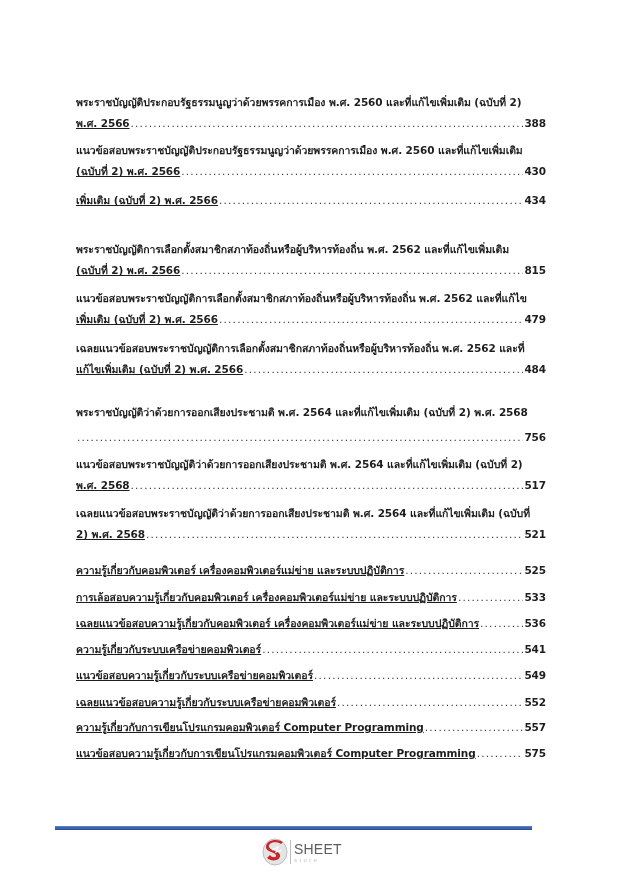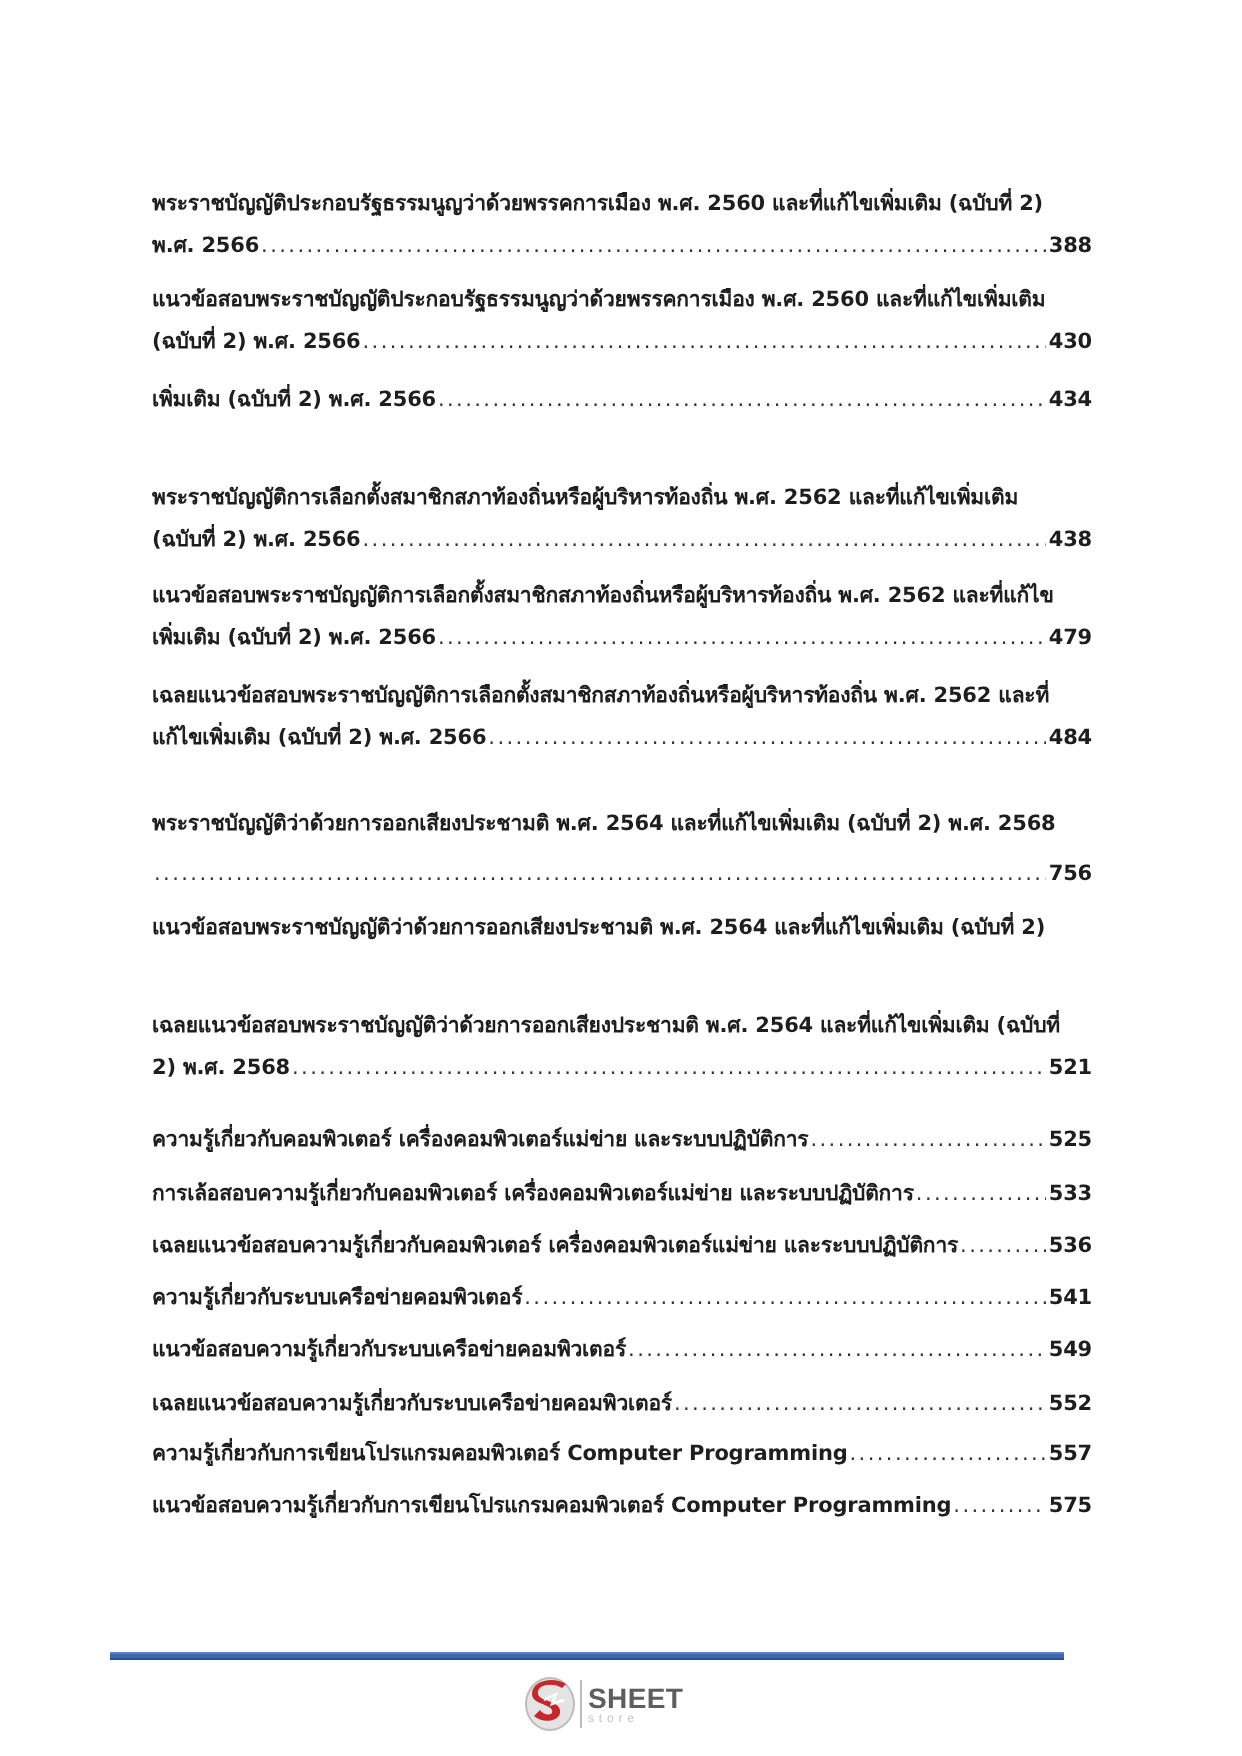--- a/index.html
+++ b/index.html
@@ -45,20 +45,21 @@
     }
     .entry .lead-line {
       display: flex;
       align-items: baseline;
       white-space: nowrap;
       overflow: hidden;
       height: 21px;
     }
     .entry .lead-text {
       flex: 0 0 auto;
+      text-decoration: underline;
     }
     .entry .dots {
       flex: 1 1 auto;
       overflow: hidden;
       white-space: nowrap;
       font-weight: normal;
       letter-spacing: 1.2px;
       margin: 0 1px;
       color: #333;
     }
@@ -101,21 +102,21 @@
       background: #bdbdbd;
       margin: 0 3px 0 2px;
     }
     .logo-text {
       display: flex;
       flex-direction: column;
       line-height: 1;
     }
     .logo-word {
       font-family: "Liberation Sans", sans-serif;
-      font-weight: bold;
+      font-weight: normal;
       font-size: 14px;
       color: #5e5e5e;
       letter-spacing: 0.2px;
     }
     .logo-sub {
       font-family: "Liberation Sans", sans-serif;
       font-size: 6px;
       color: #c4c4c4;
       letter-spacing: 2.4px;
       margin-top: 1px;
@@ -152,21 +153,21 @@
         <span class="dots"></span>
         <span class="page-num">434</span>
       </span>
     </div>
 
     <div class="entry" style="top:224px">
       <span class="line">พระราชบัญญัติการเลือกตั้งสมาชิกสภาท้องถิ่นหรือผู้บริหารท้องถิ่น พ.ศ. 2562 และที่แก้ไขเพิ่มเติม</span>
       <span class="lead-line">
         <span class="lead-text">(ฉบับที่ 2) พ.ศ. 2566</span>
         <span class="dots"></span>
-        <span class="page-num">438</span>
+        <span class="page-num">815</span>
       </span>
     </div>
 
     <div class="entry" style="top:273px">
       <span class="line">แนวข้อสอบพระราชบัญญัติการเลือกตั้งสมาชิกสภาท้องถิ่นหรือผู้บริหารท้องถิ่น พ.ศ. 2562 และที่แก้ไข</span>
       <span class="lead-line">
         <span class="lead-text">เพิ่มเติม (ฉบับที่ 2) พ.ศ. 2566</span>
         <span class="dots"></span>
         <span class="page-num">479</span>
       </span>
@@ -186,20 +187,25 @@
       <span class="gap" style="display:block"></span>
       <span class="lead-line">
         <span class="lead-text"></span>
         <span class="dots"></span>
         <span class="page-num">756</span>
       </span>
     </div>
 
     <div class="entry" style="top:439px">
       <span class="line">แนวข้อสอบพระราชบัญญัติว่าด้วยการออกเสียงประชามติ พ.ศ. 2564 และที่แก้ไขเพิ่มเติม (ฉบับที่ 2)</span>
+      <span class="lead-line">
+        <span class="lead-text">พ.ศ. 2568</span>
+        <span class="dots"></span>
+        <span class="page-num">517</span>
+      </span>
     </div>
 
     <div class="entry" style="top:488px">
       <span class="line">เฉลยแนวข้อสอบพระราชบัญญัติว่าด้วยการออกเสียงประชามติ พ.ศ. 2564 และที่แก้ไขเพิ่มเติม (ฉบับที่</span>
       <span class="lead-line">
         <span class="lead-text">2) พ.ศ. 2568</span>
         <span class="dots"></span>
         <span class="page-num">521</span>
       </span>
     </div>

